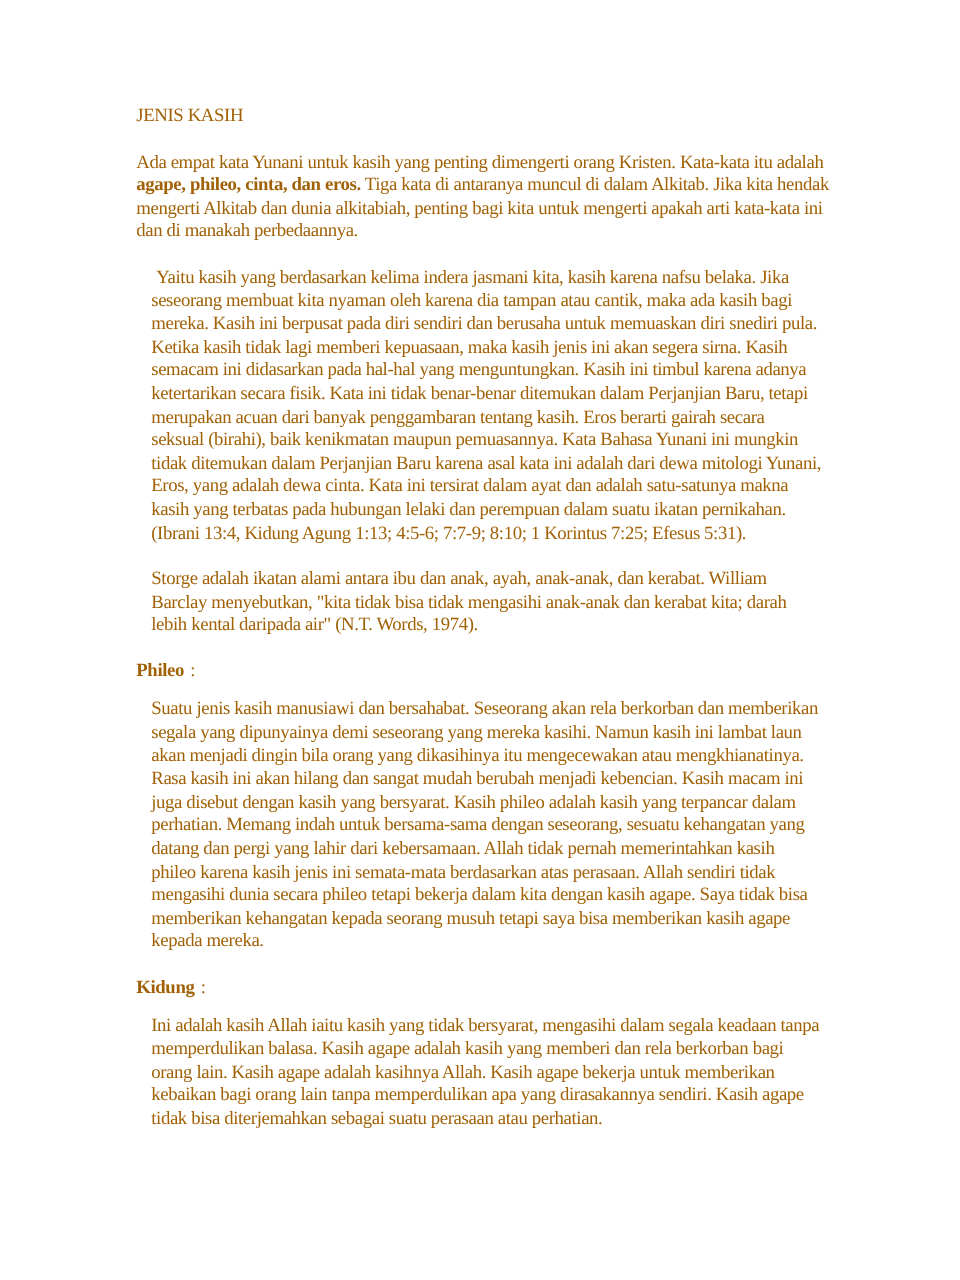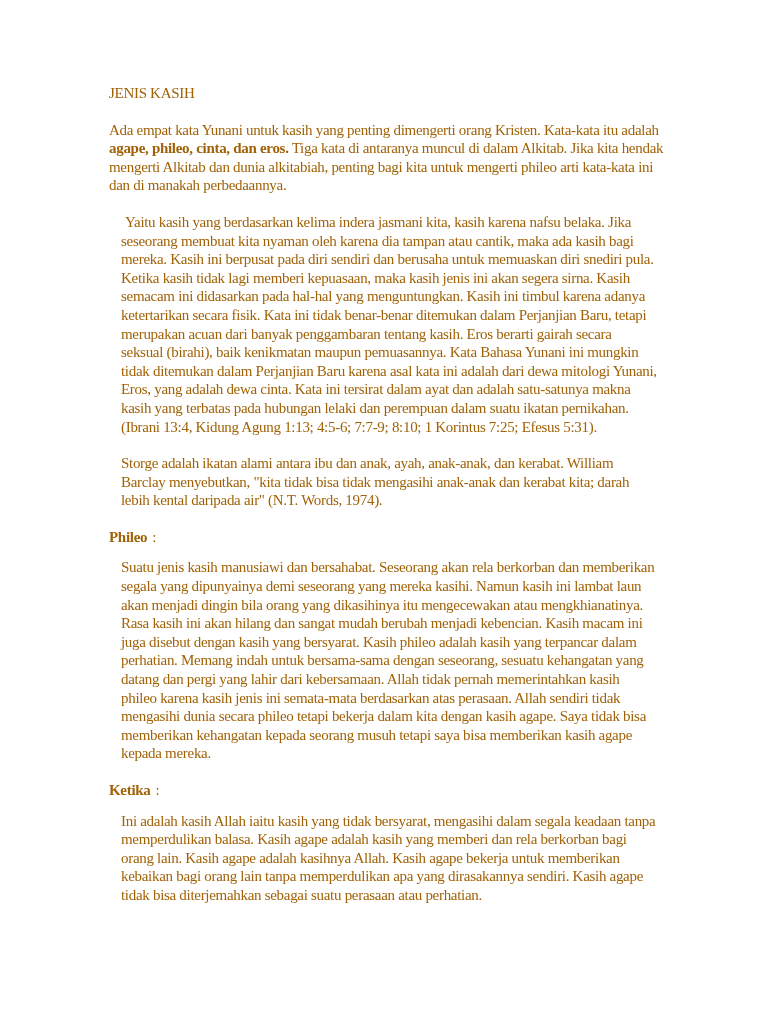--- a/index.html
+++ b/index.html
@@ -58,34 +58,34 @@
   b { font-weight: bold; }
 </style>
 </head>
 <body>
 
 <div class="page">
   <div class="content">
 
     <p class="title">JENIS KASIH</p>
 
-    <p class="para"><span>Ada empat kata Yunani untuk kasih yang penting dimengerti orang Kristen. Kata-kata itu adalah </span><b>agape, phileo, cinta, dan eros.</b><span> Tiga kata di antaranya muncul di dalam Alkitab. Jika kita hendak mengerti Alkitab dan dunia alkitabiah, penting bagi kita untuk mengerti phileo arti kata-kata ini dan di manakah perbedaannya.</span></p>
+    <p class="para"><span>Ada empat kata Yunani untuk kasih yang penting dimengerti orang Kristen. Kata-kata itu adalah </span><b>agape, phileo, cinta, dan eros.</b><span> Tiga kata di antaranya muncul di dalam Alkitab. Jika kita hendak mengerti Alkitab dan dunia alkitabiah, penting bagi kita untuk mengerti apakah arti kata-kata ini dan di manakah perbedaannya.</span></p>
 
     <div class="section">
       <p class="section-body indent-first">Yaitu kasih yang berdasarkan kelima indera jasmani kita, kasih karena nafsu belaka. Jika seseorang membuat kita nyaman oleh karena dia tampan atau cantik, maka ada kasih bagi mereka. Kasih ini berpusat pada diri sendiri dan berusaha untuk memuaskan diri snediri pula. Ketika kasih tidak lagi memberi kepuasaan, maka kasih jenis ini akan segera sirna. Kasih semacam ini didasarkan pada hal-hal yang menguntungkan. Kasih ini timbul karena adanya ketertarikan secara fisik. Kata ini tidak benar-benar ditemukan dalam Perjanjian Baru, tetapi merupakan acuan dari banyak penggambaran tentang kasih. Eros berarti gairah secara seksual (birahi), baik kenikmatan maupun pemuasannya. Kata Bahasa Yunani ini mungkin tidak ditemukan dalam Perjanjian Baru karena asal kata ini adalah dari dewa mitologi Yunani, Eros, yang adalah dewa cinta. Kata ini tersirat dalam ayat dan adalah satu-satunya makna kasih yang terbatas pada hubungan lelaki dan perempuan dalam suatu ikatan pernikahan. (Ibrani 13:4, Kidung Agung 1:13; 4:5-6; 7:7-9; 8:10; 1 Korintus 7:25; Efesus 5:31).</p>
     </div>
 
     <div class="section">
       <p class="section-body">Storge adalah ikatan alami antara ibu dan anak, ayah, anak-anak, dan kerabat. William Barclay menyebutkan, "kita tidak bisa tidak mengasihi anak-anak dan kerabat kita; darah lebih kental daripada air" (N.T. Words, 1974).</p>
     </div>
 
     <div class="section">
       <p class="section-heading"><b>Phileo</b><span class="colon">:</span></p>
       <p class="section-body">Suatu jenis kasih manusiawi dan bersahabat. Seseorang akan rela berkorban dan memberikan segala yang dipunyainya demi seseorang yang mereka kasihi. Namun kasih ini lambat laun akan menjadi dingin bila orang yang dikasihinya itu mengecewakan atau mengkhianatinya. Rasa kasih ini akan hilang dan sangat mudah berubah menjadi kebencian. Kasih macam ini juga disebut dengan kasih yang bersyarat. Kasih phileo adalah kasih yang terpancar dalam perhatian. Memang indah untuk bersama-sama dengan seseorang, sesuatu kehangatan yang datang dan pergi yang lahir dari kebersamaan. Allah tidak pernah memerintahkan kasih phileo karena kasih jenis ini semata-mata berdasarkan atas perasaan. Allah sendiri tidak mengasihi dunia secara phileo tetapi bekerja dalam kita dengan kasih agape. Saya tidak bisa memberikan kehangatan kepada seorang musuh tetapi saya bisa memberikan kasih agape kepada mereka.</p>
     </div>
 
     <div class="section">
-      <p class="section-heading"><b>Ketika</b><span class="colon">:</span></p>
+      <p class="section-heading"><b>Kidung</b><span class="colon">:</span></p>
       <p class="section-body">Ini adalah kasih Allah iaitu kasih yang tidak bersyarat, mengasihi dalam segala keadaan tanpa memperdulikan balasa. Kasih agape adalah kasih yang memberi dan rela berkorban bagi orang lain. Kasih agape adalah kasihnya Allah. Kasih agape bekerja untuk memberikan kebaikan bagi orang lain tanpa memperdulikan apa yang dirasakannya sendiri. Kasih agape tidak bisa diterjemahkan sebagai suatu perasaan atau perhatian.</p>
     </div>
 
   </div>
 </div>
 
 </body></html>

